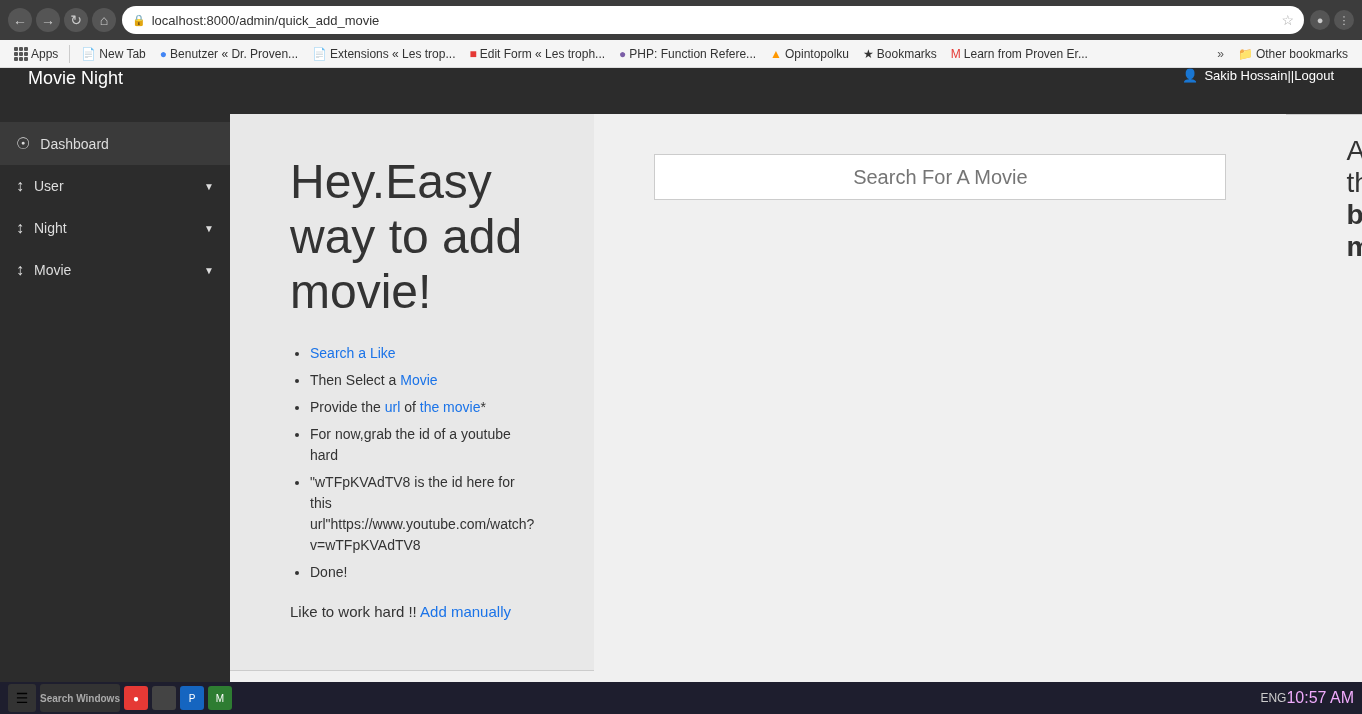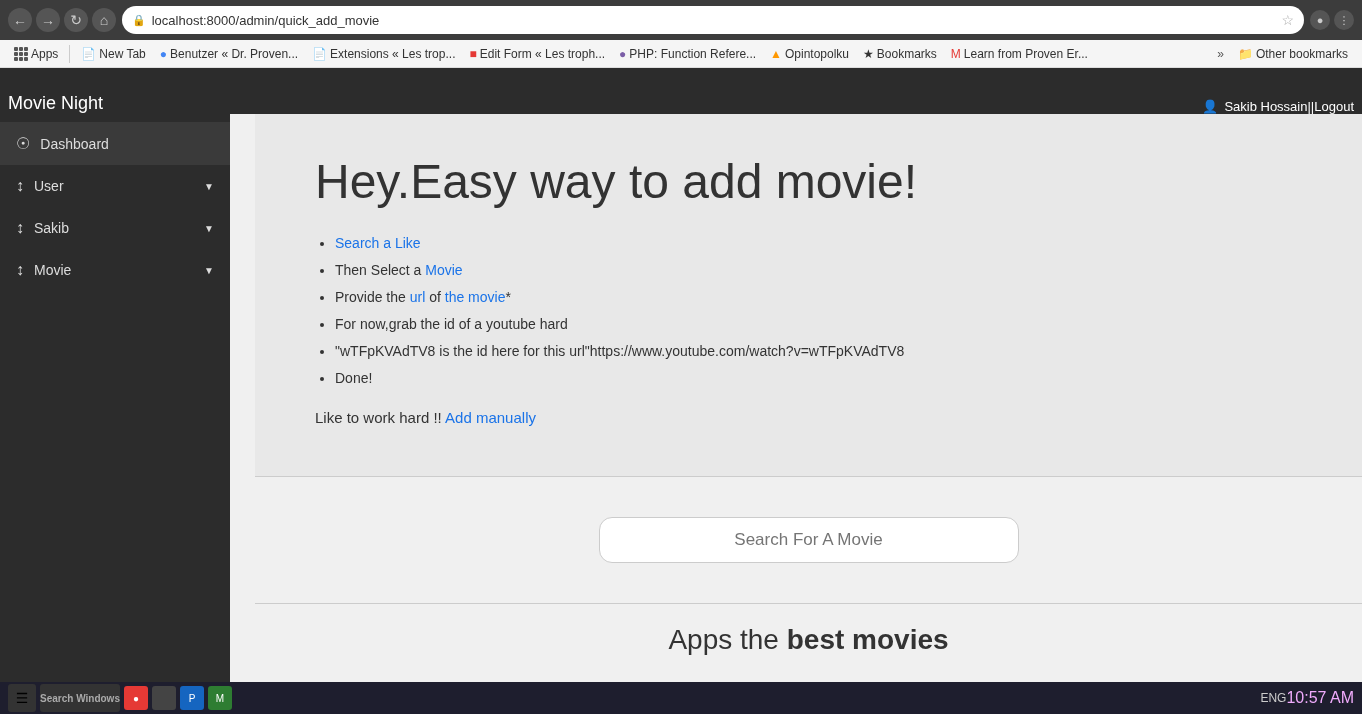--- a/index.html
+++ b/index.html
@@ -21,52 +21,52 @@
     .bookmark-apps { display: flex; align-items: center; gap: 3px; }
     .apps-grid { display: grid; grid-template-columns: repeat(3,4px); gap: 1px; }
     .apps-dot { width: 4px; height: 4px; background: #555; border-radius: 1px; }
     .bookmark-sep { width: 1px; height: 18px; background: #ccc; margin: 0 3px; }
     .more-bookmarks { margin-left: auto; color: #555; font-size: 12px; cursor: pointer; padding: 2px 6px; }
 
     
     .app-container { display: flex; flex-direction: column; height: calc(714px - 40px - 28px - 32px); }
 
     
-    .top-nav { background: #2c2c2c; color: #fff; display: flex; align-items: flex-end; justify-content: space-between; padding: 0 8px; height: 46px; }
+    .top-nav { background: #2c2c2c; color: #fff; display: flex; align-items: flex-start; justify-content: space-between; padding: 0 28px; height: 46px; }
     .app-title { font-size: 18px; font-weight: 500; }
     .user-info { display: flex; align-items: center; gap: 6px; font-size: 13px; }
 
     
     .content-area { display: flex; flex: 1; overflow: hidden; }
 
     
     .sidebar { background: #2c2c2c; width: 230px; min-width: 230px; color: #fff; padding-top: 8px; }
     .sidebar-item { display: flex; align-items: center; gap: 10px; padding: 12px 16px; cursor: pointer; font-size: 14px; color: #ddd; }
     .sidebar-item.active { background: #3a3a3a; }
     .sidebar-item .item-icon { font-size: 16px; }
     .sidebar-item .arrow { font-size: 10px; margin-left: auto; }
     .sidebar-item-label { flex: 1; }
 
     
-    .main-content { flex: 1; background: #f0f0f0; overflow-y: auto; display: flex; flex-direction: column; align-items: flex-start; padding-left: 25px; }
+    .main-content { flex: 1; background: #f0f0f0; overflow-y: auto; display: flex; flex-direction: row; align-items: flex-start; }
 
     
     .hero-box { background: #e8e8e8; width: 100%; padding: 40px 60px 50px 60px; border-bottom: 1px solid #ccc; }
     .hero-title { font-size: 48px; font-weight: 300; color: #333; margin-bottom: 24px; }
     .instruction-list { list-style: disc; padding-left: 20px; margin-bottom: 20px; }
     .instruction-list li { margin-bottom: 6px; font-size: 14px; color: #333; line-height: 1.5; }
     .instruction-list li a { color: #1a73e8; text-decoration: none; }
     .li-quote { color: #555; }
     .li-done { font-weight: 500; }
     .work-hard-line { font-size: 15px; color: #333; }
     .work-hard-line a { color: #1a73e8; text-decoration: none; }
 
     
     .search-section { padding: 40px 60px; display: flex; justify-content: center; width: 100%; }
-    .search-input-field { width: 420px; height: 46px; border: 1px solid #ccc; border-radius: 13px; padding: 0 16px; font-size: 17px; color: #888; outline: none; background: #fff; text-align: center; }
+    .search-input-field { width: 572px; height: 46px; border: 1px solid #ccc; border-radius: 0; padding: 0 16px; font-size: 20px; color: #888; outline: none; background: #fff; text-align: center; }
 
     
     .bottom-section { padding: 20px 60px; width: 100%; border-top: 1px solid #ccc; display: flex; justify-content: center; }
     .bottom-title { font-size: 28px; font-weight: 300; color: #333; }
     .bottom-title strong { font-weight: 700; }
 
     
     .taskbar { background: #1e1e2e; height: 32px; display: flex; align-items: center; justify-content: space-between; padding: 0 8px; position: fixed; bottom: 0; left: 0; right: 0; }
     .taskbar-left { display: flex; align-items: center; gap: 4px; }
     .taskbar-btn { width: 28px; height: 28px; background: #333; border-radius: 3px; display: flex; align-items: center; justify-content: center; cursor: pointer; }
@@ -170,21 +170,21 @@
         <span class="item-icon">☉</span>
         <span class="sidebar-item-label">Dashboard</span>
       </div>
       <div class="sidebar-item">
         <span class="item-icon">↕</span>
         <span class="sidebar-item-label">User</span>
         <span class="arrow">▼</span>
       </div>
       <div class="sidebar-item">
         <span class="item-icon">↕</span>
-        <span class="sidebar-item-label">Sakib</span>
+        <span class="sidebar-item-label">Night</span>
         <span class="arrow">▼</span>
       </div>
       <div class="sidebar-item">
         <span class="item-icon">↕</span>
         <span class="sidebar-item-label">Movie</span>
         <span class="arrow">▼</span>
       </div>
     </div>
 
     <div class="main-content">

